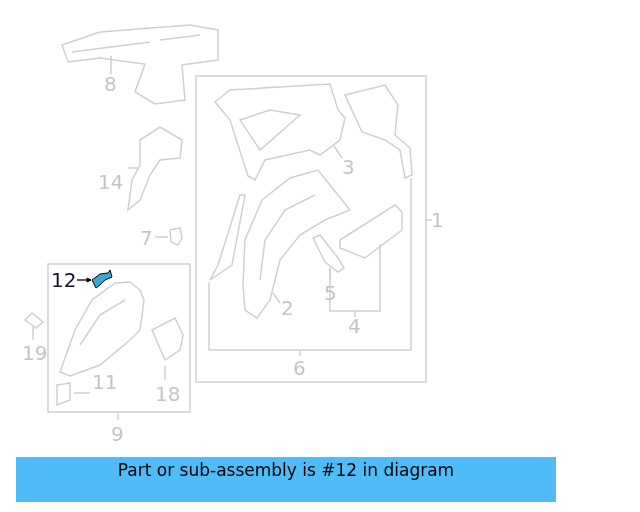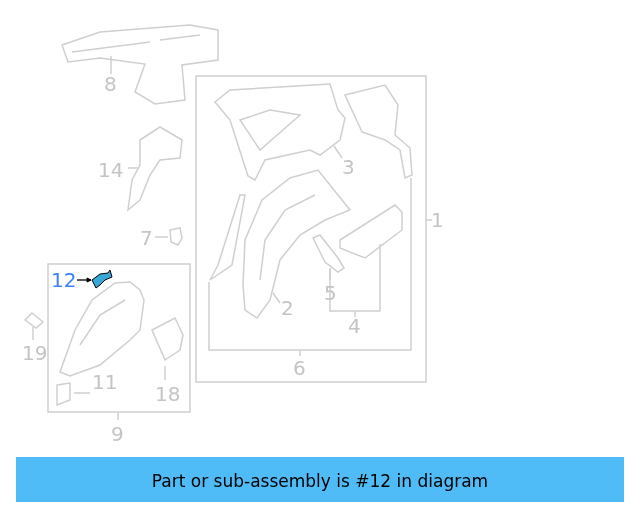--- a/index.html
+++ b/index.html
@@ -1,20 +1,20 @@
 <!DOCTYPE html>
 <html><head>
 <meta charset="utf-8">
 <style>
   html,body{margin:0;padding:0;background:#fff;}
   body{width:640px;height:512px;position:relative;overflow:hidden;font-family:"DejaVu Sans",sans-serif;}
   #diagram{position:absolute;left:0;top:0;width:640px;height:512px;}
   .lbl{position:absolute;font-size:20px;color:#c4c4c4;line-height:1;}
-  .lbl.active{color:#3b82f6;}
-  .banner{position:absolute;left:16px;top:457px;width:608px;height:45px;background:#4fbcf7;color:#000;text-align:center;font-size:17px;line-height:20px;padding-top:14px;box-sizing:border-box;}
+  .lbl.active{color:#0f172a;}
+  .banner{position:absolute;left:16px;top:457px;width:540px;height:45px;background:#4fbcf7;color:#000;text-align:center;font-size:17px;line-height:20px;padding-top:3px;box-sizing:border-box;}
 </style>
 </head>
 <body>
 
 <svg id="diagram" viewBox="0 0 640 512" xmlns="http://www.w3.org/2000/svg" fill="none" stroke="#cfcfcf" stroke-width="1.5">
 
   <rect x="196" y="76" width="230" height="306"></rect>
   <rect x="48" y="264" width="142" height="148"></rect>
   <line x1="426" y1="220" x2="432" y2="220"></line>
   <line x1="118" y1="412" x2="118" y2="420"></line>
@@ -87,17 +87,17 @@
 <span class="lbl" style="left:348px;top:316px">4</span>
 <span class="lbl" style="left:324px;top:283px">5</span>
 <span class="lbl" style="left:293px;top:358px">6</span>
 <span class="lbl" style="left:140px;top:228px">7</span>
 <span class="lbl" style="left:104px;top:74px">8</span>
 <span class="lbl" style="left:111px;top:424px">9</span>
 <span class="lbl" style="left:22px;top:343px">19</span>
 <span class="lbl" style="left:92px;top:372px">11</span>
 <span class="lbl active" style="left:51px;top:270px">12</span>
 <span class="lbl" style="left:155px;top:384px">18</span>
-<span class="lbl" style="left:98px;top:160px">14</span>
+<span class="lbl" style="left:98px;top:172px">14</span>
 
 <div class="banner">
   <div>Part or sub-assembly is #12 in diagram</div>
 </div>
 
 </body></html>

